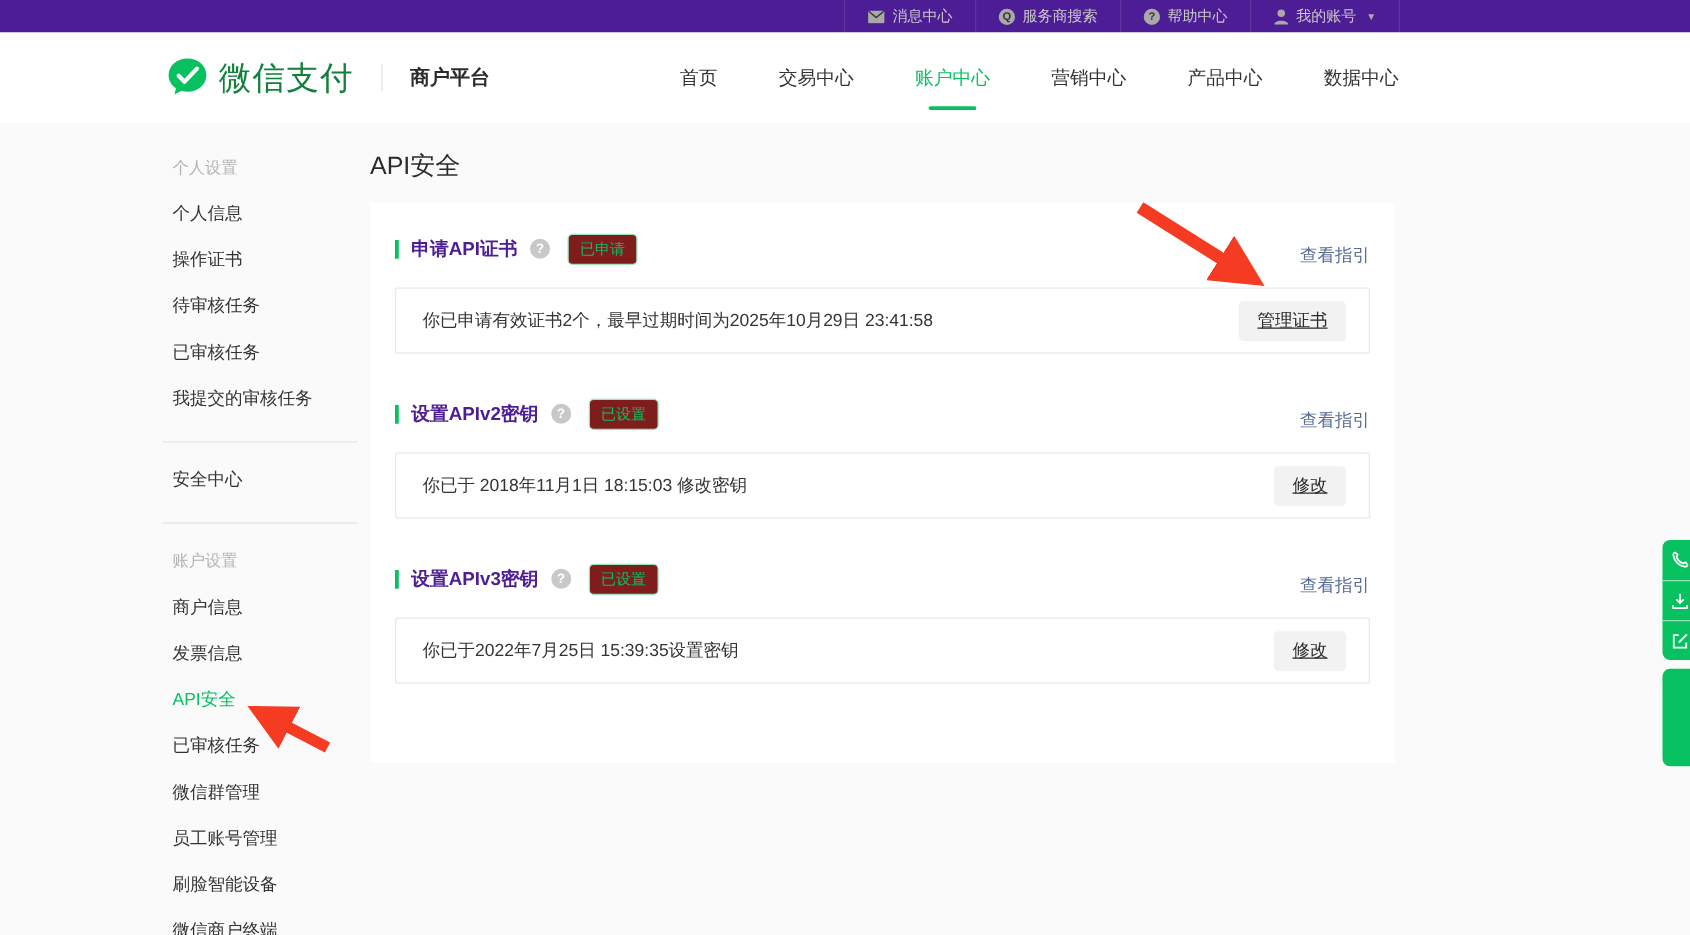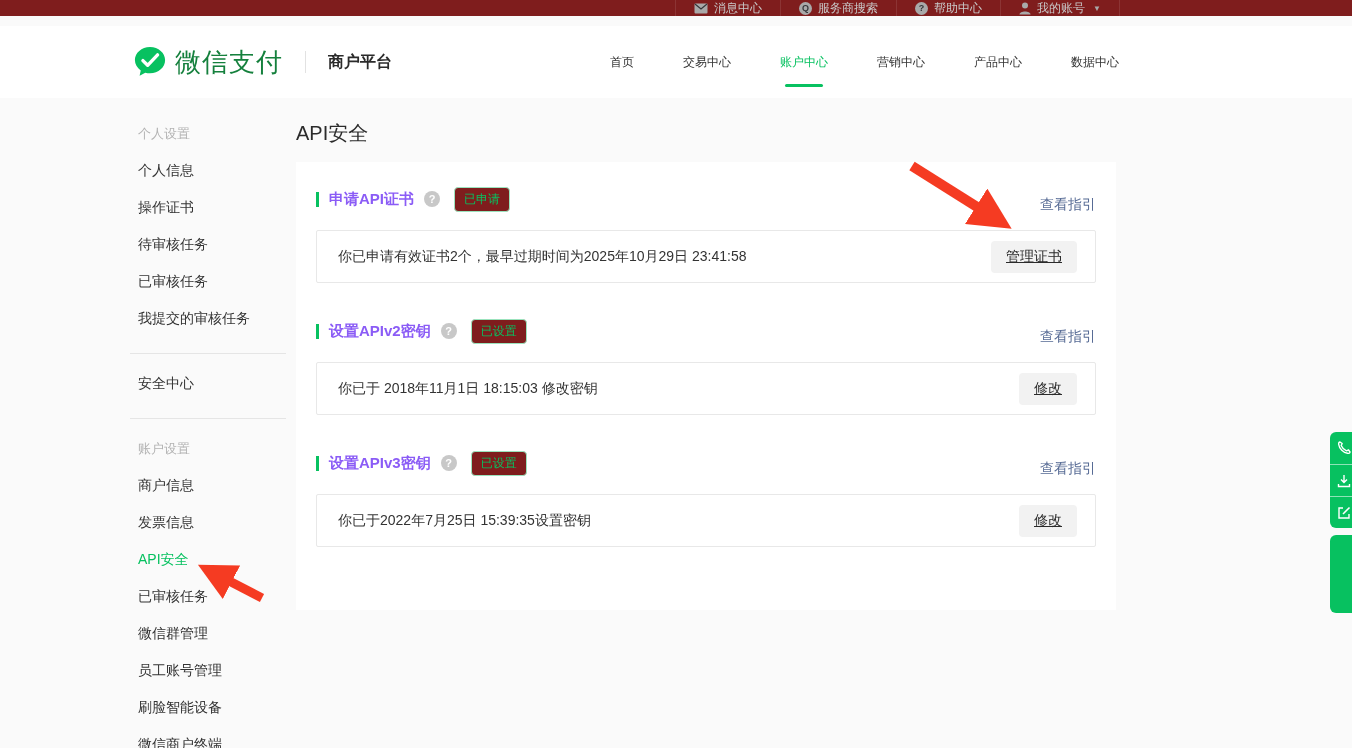--- a/index.html
+++ b/index.html
@@ -1,60 +1,60 @@
 <!DOCTYPE html>
 <html><head>
 <meta charset="utf-8">
 <style>
   * { margin:0; padding:0; box-sizing:border-box; }
   html,body { width:1352px; height:748px; overflow:hidden; background:#fafafa;
     font-family:"Liberation Sans","DejaVu Sans",sans-serif; color:#333; }
   .page { position:relative; width:1352px; height:748px; }
 
   
-  .topbar { position:absolute; top:0; left:0; width:100%; height:16px;
-    background:#7f1d1d; display:flex; justify-content:flex-end; align-items:stretch; }
+  .topbar { position:absolute; top:0; left:0; width:100%; height:26px;
+    background:#4c1d95; display:flex; justify-content:flex-end; align-items:stretch; }
   .tb-item { display:flex; align-items:center; gap:6px; padding:0 18px;
     font-size:12px; color:#c9c9c9; cursor:pointer; border-left:1px solid rgba(255,255,255,.10); }
   .tb-item:last-child { border-right:1px solid rgba(255,255,255,.10); margin-right:232px; }
   .tb-item svg { display:block; }
   .tb-caret { font-size:8px; color:#a9a9a9; margin-left:2px; }
   .tb-circle { width:13px; height:13px; border-radius:50%; background:#a9a9a9; color:#35363a;
     font-size:9px; font-weight:bold; line-height:13px; text-align:center; }
 
   
   .header { position:absolute; top:26px; left:0; width:100%; height:72px; background:#fff; }
   .brand { position:absolute; left:133px; top:0; height:72px; display:flex; align-items:center; }
   .brand-logo { width:34px; height:34px; margin-right:8px; }
   .brand-name { font-size:26px; color:#15803d; letter-spacing:1px; }
   .brand-sep { width:1px; height:22px; background:#e2e2e2; margin:0 22px; }
   .brand-platform { font-size:16px; font-weight:700; color:#2b2b2b; }
 
   .nav { position:absolute; right:231px; top:0; height:72px; display:flex; gap:45px; align-items:center; }
-  .nav-item { position:relative; font-size:12px; color:#333; cursor:pointer; padding:4px 2px; }
+  .nav-item { position:relative; font-size:15px; color:#333; cursor:pointer; padding:4px 2px; }
   .nav-item.active { color:#07c160; }
   .nav-item.active::after { content:""; position:absolute; left:50%; transform:translateX(-50%);
     bottom:-12px; width:38px; height:3px; border-radius:2px; background:#07c160; }
 
   
   .sidebar { position:absolute; left:130px; top:115px; width:156px; }
   .sb-row { height:37px; display:flex; align-items:center; padding-left:8px;
     font-size:14px; color:#333; cursor:pointer; white-space:nowrap; }
   .sb-head { color:#b3b3b3; font-size:13px; cursor:default; }
   .sb-row.active { color:#07c160; }
   .sb-div { border:none; border-top:1px solid #e5e5e5; margin:16px 0 11px 0; }
 
   
   .main { position:absolute; left:296px; top:98px; width:820px; }
   .page-title { padding-top:24px; font-size:20px; font-weight:500; color:#2b2b2b; line-height:23px; }
   .card { margin-top:17px; background:#fff; height:448px; padding:26px 20px 0 20px; }
 
   .sec-head { display:flex; align-items:center; height:22px; }
   .sec-bar { width:3px; height:15px; background:#07c160; margin-right:10px; }
-  .sec-title { font-size:15px; font-weight:700; color:#8b5cf6; }
+  .sec-title { font-size:15px; font-weight:700; color:#4c1d95; }
   .q-circle { width:16px; height:16px; border-radius:50%; background:#c8c8c8; color:#fff;
     font-size:11px; font-weight:bold; line-height:16px; text-align:center; margin-left:10px; cursor:pointer; }
   .badge { margin-left:14px; font-size:12px; color:#07c160; border:1px solid #9be3bd;
     border-radius:4px; padding:3px 9px; background:#7f1d1d; }
   .guide-link { margin-left:auto; font-size:14px; color:#576b95; cursor:pointer; text-decoration:none;margin-top:12px; }
 
   .sec-box { margin-top:20px; height:53px; border:1px solid #e8e8e8; border-radius:2px;
     display:flex; align-items:center; padding:0 18px 0 21px; background:#fff; margin-bottom:37px; }
   .sec-body { font-size:14px; color:#333; }
   .sec-btn { margin-left:auto; background:#f2f2f2; border:none; border-radius:4px;

